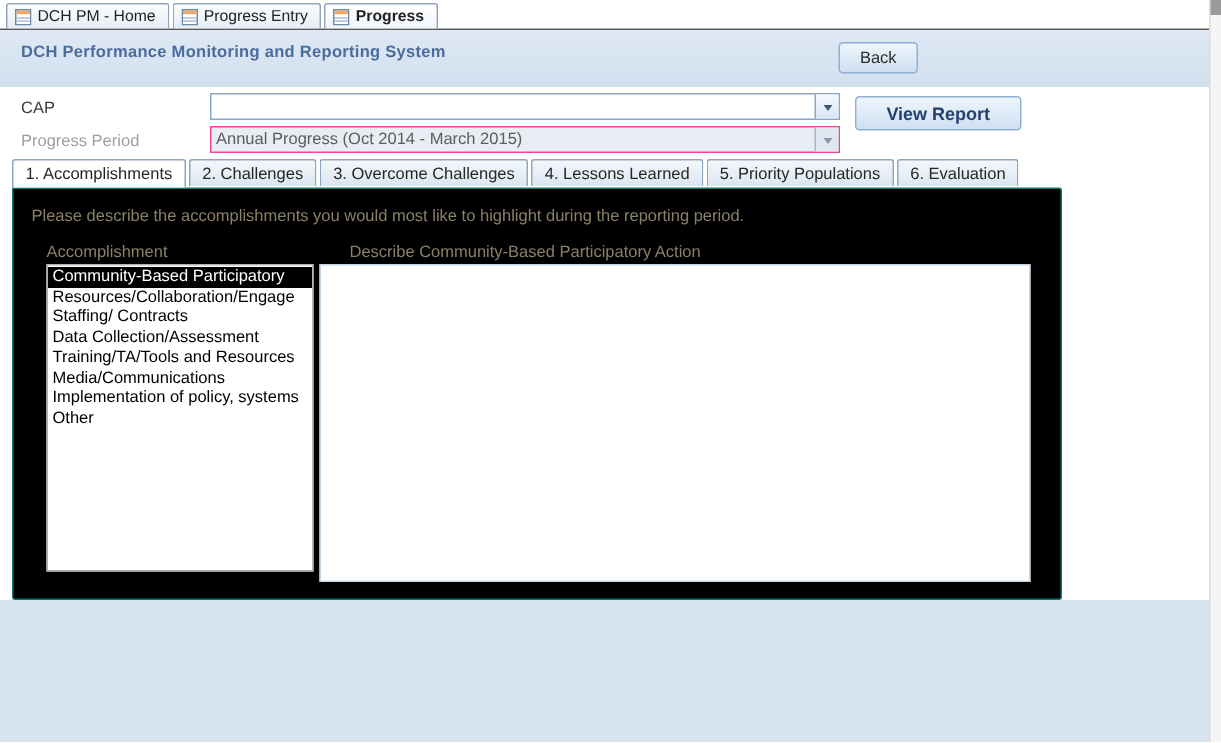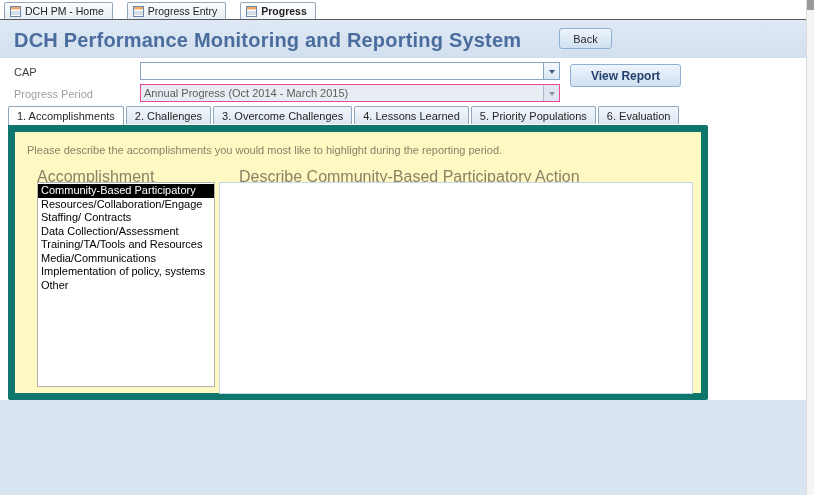--- a/index.html
+++ b/index.html
@@ -5,40 +5,40 @@
   * { box-sizing: border-box; }
   html,body { margin:0; padding:0; background:#ffffff; }
   .app {
     position:relative; width:814px; height:495px; overflow:hidden;
     font-family:"Liberation Sans", sans-serif; background:#ffffff;
   }
 
   
   .doc-tabbar {
     position:absolute; top:1px; left:0; width:806px; height:19px;
-    display:flex; align-items:flex-end; gap:14px; padding-left:4px;
+    display:flex; align-items:flex-end; gap:2px; padding-left:4px;
     border-bottom:1px solid #5a5a5a; background:#ffffff;
   }
   .doc-tab {
     display:flex; align-items:center; gap:4px; height:17px; padding:0 8px 0 5px;
     border:1px solid #93a6bc; border-bottom:none; border-radius:2px 2px 0 0;
     background:linear-gradient(#fbfdfe,#e6edf5);
     font-size:10.5px; color:#222; cursor:default; white-space:nowrap;
   }
   .doc-tab.active { font-weight:bold; background:linear-gradient(#ffffff,#f1f5fa); }
   .doc-icon { display:inline-flex; width:11px; height:11px; }
 
   
   .header {
     position:absolute; top:20px; left:0; width:806px; height:38px;
     background:linear-gradient(#dfe9f5,#d2dfee);
   }
   .header-title {
     position:absolute; left:14px; top:9px;
-    font-size:20px; font-weight:bold; color:#4a6d9e; letter-spacing:.2px;
+    font-size:11px; font-weight:bold; color:#4a6d9e; letter-spacing:.2px;
   }
   .btn {
     border:1px solid #8fafd4; border-radius:3px;
     background:linear-gradient(#eef5fc,#cfe0f1);
     font-family:inherit; font-size:11px; color:#2a2a2a; cursor:pointer;
   }
   .btn-back { position:absolute; left:559px; top:8px; width:53px; height:21px; }
 
   
   .field-label { position:absolute; font-size:11px; color:#3c3c3c; }
@@ -68,24 +68,24 @@
   .tabstrip { position:absolute; left:8px; top:106px; display:flex; gap:2px; z-index:2; }
   .tab {
     padding:3px 8px 2px; font-size:11px; color:#262626; cursor:pointer;
     border:1px solid #8ea6c0; border-bottom:none; border-radius:2px 2px 0 0;
     background:linear-gradient(#f3f7fb,#dce6f1); white-space:nowrap;
   }
   .tab.active { background:#ffffff; margin-bottom:-1px; padding-bottom:3px; }
 
   .panel {
     position:absolute; left:8px; top:125px; width:700px; height:275px; z-index:1;
-    background:#fef9c3; border:7px solid #0f766e; border-radius:0 2px 2px 2px;
+    background:#000000; border:1px solid #0f766e; border-radius:0 2px 2px 2px;
   }
   .instruction { position:absolute; left:12px; top:12px; font-size:11px; color:#8a8165; }
-  .col-label { position:absolute; font-size:16px; color:#8a8165; }
+  .col-label { position:absolute; font-size:11px; color:#8a8165; }
   .lbl-accomplishment { left:22px; top:36px; }
   .lbl-describe { left:204px; top:36px;padding-left:20px; }
   .listbox {
     position:absolute; left:22px; top:50px; width:178px; height:205px;
     border:1px solid #b3b3b3; background:#ffffff; overflow:hidden;
     font-size:11px; padding-top:1px;
   }
   .list-item { height:13.5px; line-height:13px; padding:0 3px; white-space:nowrap; overflow:hidden; cursor:default; }
   .list-item.selected { background:#000000; color:#ffffff; }
   .describe-area {

